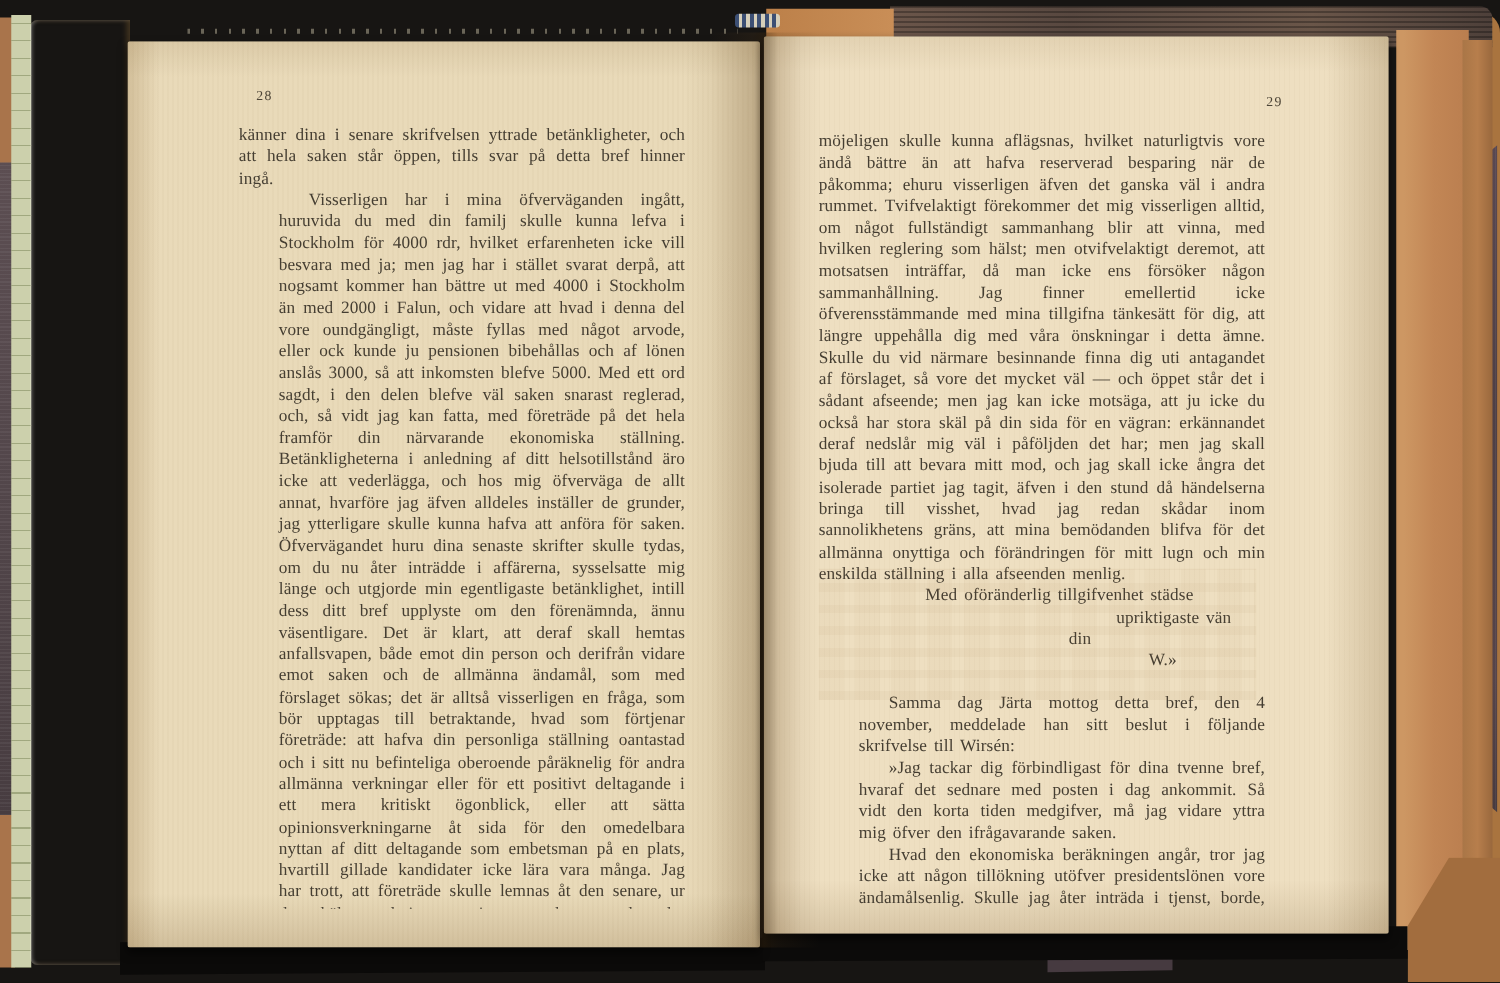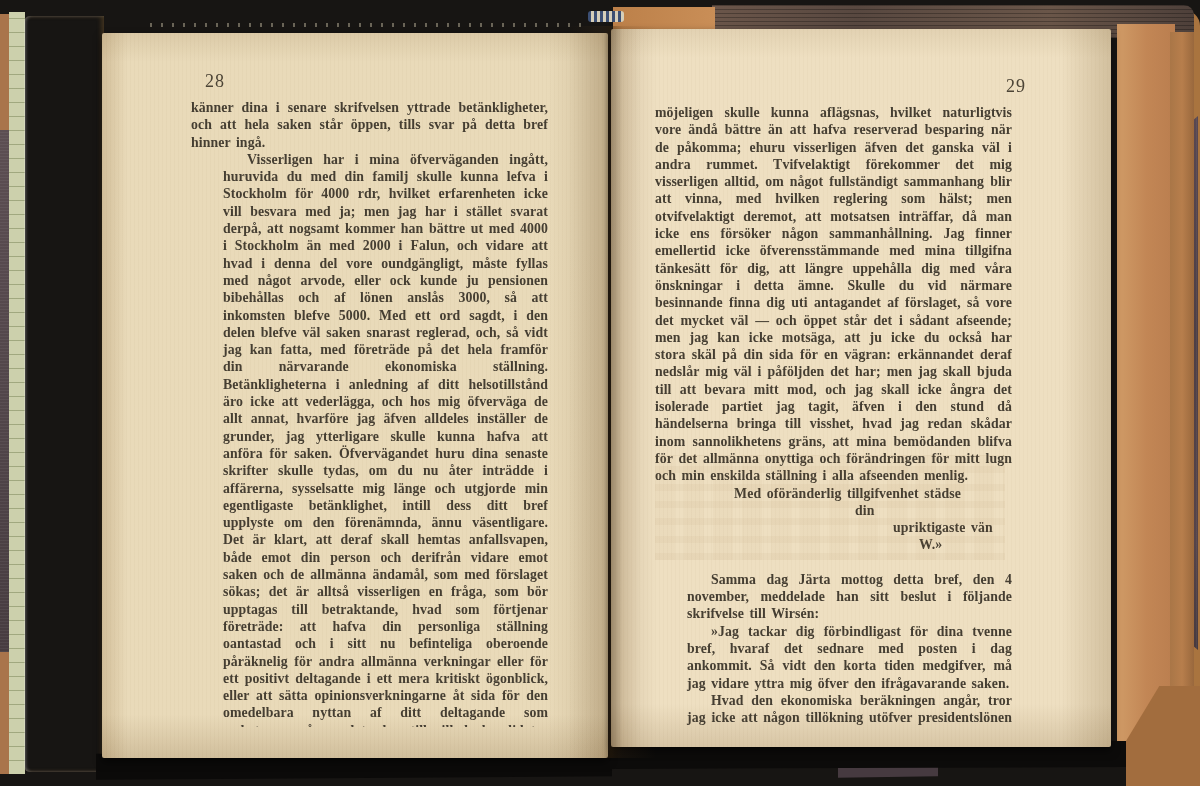--- a/index.html
+++ b/index.html
@@ -68,29 +68,29 @@
   .page-right{left:611px;top:29px;width:500px;height:718px;
         background:
           repeating-linear-gradient(90deg,rgba(120,90,40,.03) 0 1px,transparent 1px 4px),
           linear-gradient(90deg,rgba(120,85,40,.20),rgba(120,85,40,0) 6%,rgba(120,85,40,0) 90%,rgba(110,80,35,.22)),
           linear-gradient(180deg,rgba(120,90,45,.10),rgba(120,90,45,0) 4%,rgba(120,90,45,0) 94%,rgba(110,80,40,.18)),
           #eedfc1;
         box-shadow:0 4px 8px rgba(0,0,0,.55);}
   .gutter-shadow{left:568px;top:26px;width:88px;height:732px;pointer-events:none;
         background:linear-gradient(90deg,rgba(90,60,25,0),rgba(95,65,30,.16) 40%,rgba(60,40,15,.38) 49%,rgba(60,40,15,.30) 53%,rgba(95,65,30,.12) 62%,rgba(90,60,25,0));}
 
-  .pagenum{font-size:18px;letter-spacing:1px;color:#4c4436;position:absolute;}
+  .pagenum{font-size:11px;letter-spacing:1px;color:#4c4436;position:absolute;}
   .pagenum-left{top:38px;left:103px;}
   .pagenum-right{top:47px;right:85px;}
 
   .textblock{font-size:13.8px;line-height:17.3px;word-spacing:.14em;letter-spacing:.1px;
              overflow:hidden;text-align:justify;}
   .textblock-left{top:66px;left:89px;width:357px;height:628px;}
   .textblock-right{top:75px;left:44px;width:357px;height:622px;}
-  .para{position:static;text-align:justify;font-weight:bold;}
+  .para{position:static;text-align:justify;}
   .para.indent{text-indent:24px;margin-left:32px;}
   .para.gap{margin-top:17px;}
   .para.sig1{text-indent:28px;text-align:center;}
   .para.sig2{padding-left:200px;text-align:left;}
   .para.sig3{padding-left:238px;text-align:left;}
   .para.sig4{padding-left:264px;text-align:left;}
 
   .ghost-text{left:655px;top:455px;width:350px;height:105px;pointer-events:none;opacity:.5;
         background:
           repeating-linear-gradient(0deg,rgba(150,110,60,.10) 0 7px,transparent 7px 17.3px),
@@ -125,22 +125,22 @@
         <div class="para normal">känner dina i senare skrifvelsen yttrade betänkligheter, och att hela saken står öppen, tills svar på detta bref hinner ingå.</div>
         <div class="para indent">Visserligen har i mina öfverväganden ingått, huruvida du med din familj skulle kunna lefva i Stockholm för 4000 rdr, hvilket erfarenheten icke vill besvara med ja; men jag har i stället svarat derpå, att nogsamt kommer han bättre ut med 4000 i Stockholm än med 2000 i Falun, och vidare att hvad i denna del vore oundgängligt, måste fyllas med något arvode, eller ock kunde ju pensionen bibehållas och af lönen anslås 3000, så att inkomsten blefve 5000. Med ett ord sagdt, i den delen blefve väl saken snarast reglerad, och, så vidt jag kan fatta, med företräde på det hela framför din närvarande ekonomiska ställning. Betänkligheterna i anledning af ditt helsotillstånd äro icke att vederlägga, och hos mig öfverväga de allt annat, hvarföre jag äfven alldeles inställer de grunder, jag ytterligare skulle kunna hafva att anföra för saken. Öfvervägandet huru dina senaste skrifter skulle tydas, om du nu åter inträdde i affärerna, sysselsatte mig länge och utgjorde min egentligaste betänklighet, intill dess ditt bref upplyste om den förenämnda, ännu väsentligare. Det är klart, att deraf skall hemtas anfallsvapen, både emot din person och derifrån vidare emot saken och de allmänna ändamål, som med förslaget sökas; det är alltså visserligen en fråga, som bör upptagas till betraktande, hvad som förtjenar företräde: att hafva din personliga ställning oantastad och i sitt nu befinteliga oberoende påräknelig för andra allmänna verkningar eller för ett positivt deltagande i ett mera kritiskt ögonblick, eller att sätta opinionsverkningarne åt sida för den omedelbara nyttan af ditt deltagande som embetsman på en plats, hvartill gillade kandidater icke lära vara många. Jag har trott, att företräde skulle lemnas åt den senare, ur det skäl att derigenom, i sammanhang med andra mesyrer, sådana kritiska förhållanden</div>
       </div>
   </div>
 
   <div class="page page-right">
     <div class="pagenum pagenum-right">29</div>
     <div class="textblock textblock-right">
         <div class="para normal">möjeligen skulle kunna aflägsnas, hvilket naturligtvis vore ändå bättre än att hafva reserverad besparing när de påkomma; ehuru visserligen äfven det ganska väl i andra rummet. Tvifvelaktigt förekommer det mig visserligen alltid, om något fullständigt sammanhang blir att vinna, med hvilken reglering som hälst; men otvifvelaktigt deremot, att motsatsen inträffar, då man icke ens försöker någon sammanhållning. Jag finner emellertid icke öfverensstämmande med mina tillgifna tänkesätt för dig, att längre uppehålla dig med våra önskningar i detta ämne. Skulle du vid närmare besinnande finna dig uti antagandet af förslaget, så vore det mycket väl — och öppet står det i sådant afseende; men jag kan icke motsäga, att ju icke du också har stora skäl på din sida för en vägran: erkännandet deraf nedslår mig väl i påföljden det har; men jag skall bjuda till att bevara mitt mod, och jag skall icke ångra det isolerade partiet jag tagit, äfven i den stund då händelserna bringa till visshet, hvad jag redan skådar inom sannolikhetens gräns, att mina bemödanden blifva för det allmänna onyttiga och förändringen för mitt lugn och min enskilda ställning i alla afseenden menlig.</div>
         <div class="para sig1">Med oföränderlig tillgifvenhet städse</div>
+        <div class="para sig3">upriktigaste vän</div>
         <div class="para sig2">din</div>
-        <div class="para sig3">upriktigaste vän</div>
         <div class="para sig4">W.»</div>
         <div class="para indent gap">Samma dag Järta mottog detta bref, den 4 november, meddelade han sitt beslut i följande skrifvelse till Wirsén:</div>
         <div class="para indent">»Jag tackar dig förbindligast för dina tvenne bref, hvaraf det sednare med posten i dag ankommit. Så vidt den korta tiden medgifver, må jag vidare yttra mig öfver den ifrågavarande saken.</div>
         <div class="para indent">Hvad den ekonomiska beräkningen angår, tror jag icke att någon tillökning utöfver presidentslönen vore ändamålsenlig. Skulle jag åter inträda i tjenst, borde, när ett så-</div>
       </div>
   </div>
 
   <div class="ghost-text"></div>
 
   <div class="gutter-shadow"></div>

